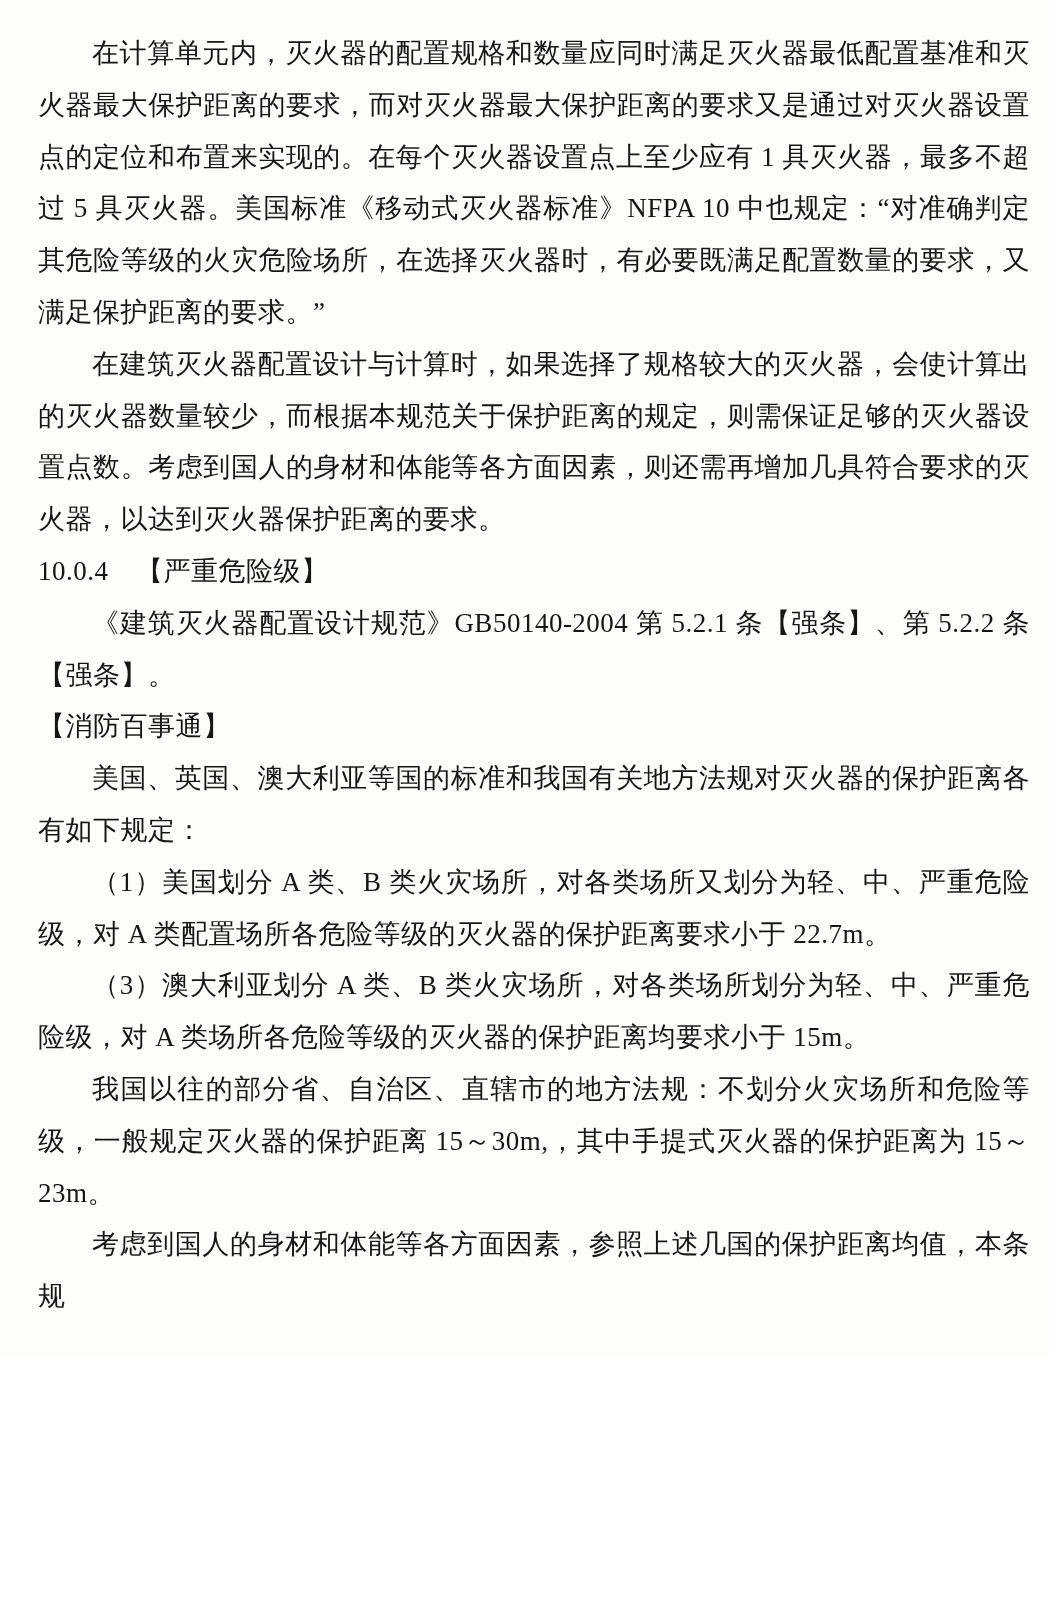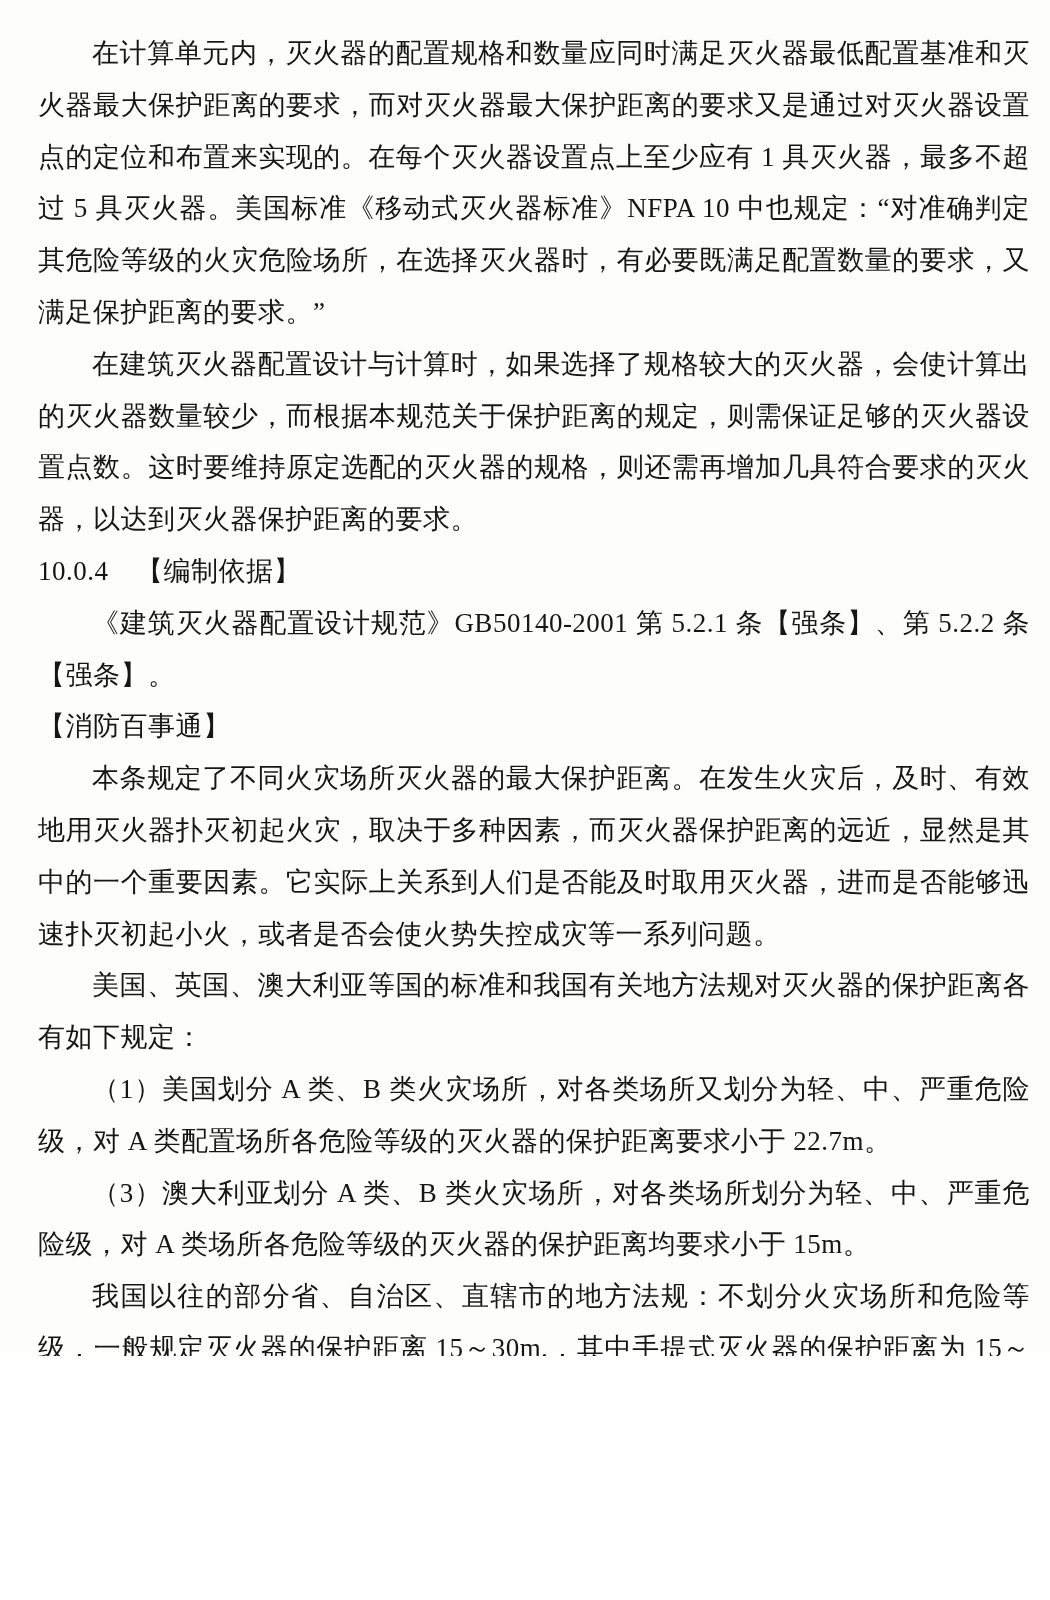--- a/index.html
+++ b/index.html
@@ -67,25 +67,24 @@
   }
 </style>
 </head>
 <body>
 
 <div class="page">
 
   <main class="text-column">
 
   <p class="indent">在计算单元内，灭火器的配置规格和数量应同时满足灭火器最低配置基准和灭火器最大保护距离的要求，而对灭火器最大保护距离的要求又是通过对灭火器设置点的定位和布置来实现的。在每个灭火器设置点上至少应有 1 具灭火器，最多不超过 5 具灭火器。美国标准《移动式灭火器标准》NFPA 10 中也规定：“对准确判定其危险等级的火灾危险场所，在选择灭火器时，有必要既满足配置数量的要求，又满足保护距离的要求。”</p>
-      <p class="indent">在建筑灭火器配置设计与计算时，如果选择了规格较大的灭火器，会使计算出的灭火器数量较少，而根据本规范关于保护距离的规定，则需保证足够的灭火器设置点数。这时要维持原定选配的灭火器的规格，则还需再增加几具符合要求的灭火器，以达到灭火器保护距离的要求。</p>
-      <p class="flush">10.0.4　【编制依据】</p>
-      <p class="indent">《建筑灭火器配置设计规范》GB50140-2001 第 5.2.1 条【强条】、第 5.2.2 条【强条】。</p>
+      <p class="indent">在建筑灭火器配置设计与计算时，如果选择了规格较大的灭火器，会使计算出的灭火器数量较少，而根据本规范关于保护距离的规定，则需保证足够的灭火器设置点数。考虑到国人的身材和体能等各方面因素，则还需再增加几具符合要求的灭火器，以达到灭火器保护距离的要求。</p>
+      <p class="flush">10.0.4　【严重危险级】</p>
+      <p class="indent">《建筑灭火器配置设计规范》GB50140-2004 第 5.2.1 条【强条】、第 5.2.2 条【强条】。</p>
       <p class="flush">【消防百事通】</p>
-      <p class="indent">本条规定了不同火灾场所灭火器的最大保护距离。在发生火灾后，及时、有效地用灭火器扑灭初起火灾，取决于多种因素，而灭火器保护距离的远近，显然是其中的一个重要因素。它实际上关系到人们是否能及时取用灭火器，进而是否能够迅速扑灭初起小火，或者是否会使火势失控成灾等一系列问题。</p>
       <p class="indent">美国、英国、澳大利亚等国的标准和我国有关地方法规对灭火器的保护距离各有如下规定：</p>
       <p class="indent">（1）美国划分 A 类、B 类火灾场所，对各类场所又划分为轻、中、严重危险级，对 A 类配置场所各危险等级的灭火器的保护距离要求小于 22.7m。</p>
       <p class="indent">（3）澳大利亚划分 A 类、B 类火灾场所，对各类场所划分为轻、中、严重危险级，对 A 类场所各危险等级的灭火器的保护距离均要求小于 15m。</p>
       <p class="indent">我国以往的部分省、自治区、直辖市的地方法规：不划分火灾场所和危险等级，一般规定灭火器的保护距离 15～30m,，其中手提式灭火器的保护距离为 15～23m。</p>
       <p class="indent">考虑到国人的身材和体能等各方面因素，参照上述几国的保护距离均值，本条规</p>
     </main>
 
   <div class="watermark">
     <span>
       <svg width="52" height="40" viewBox="0 0 52 40" aria-hidden="true">

